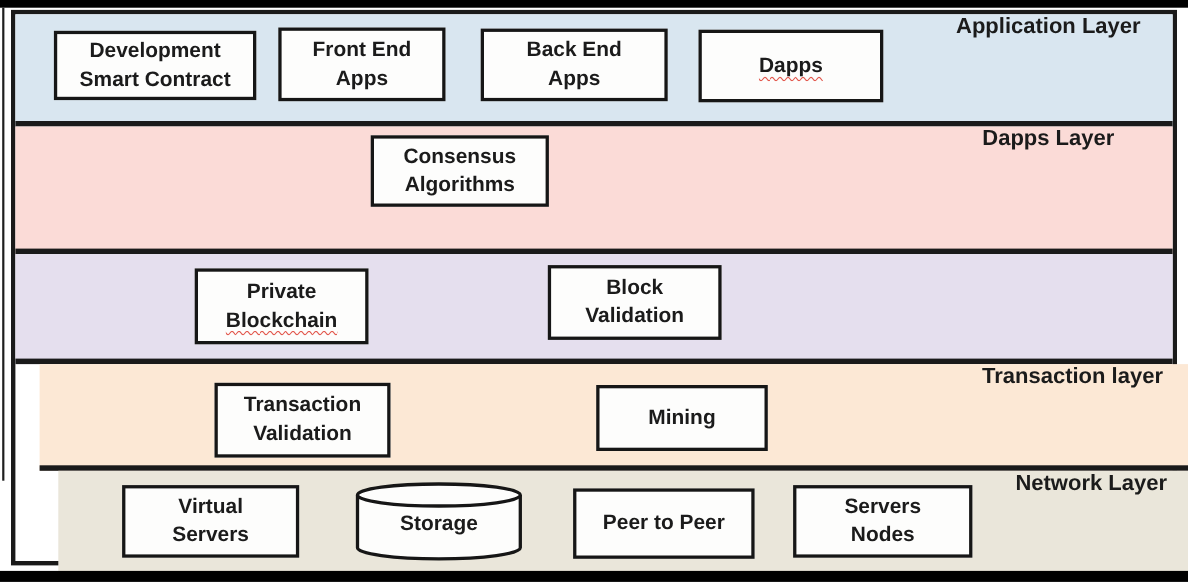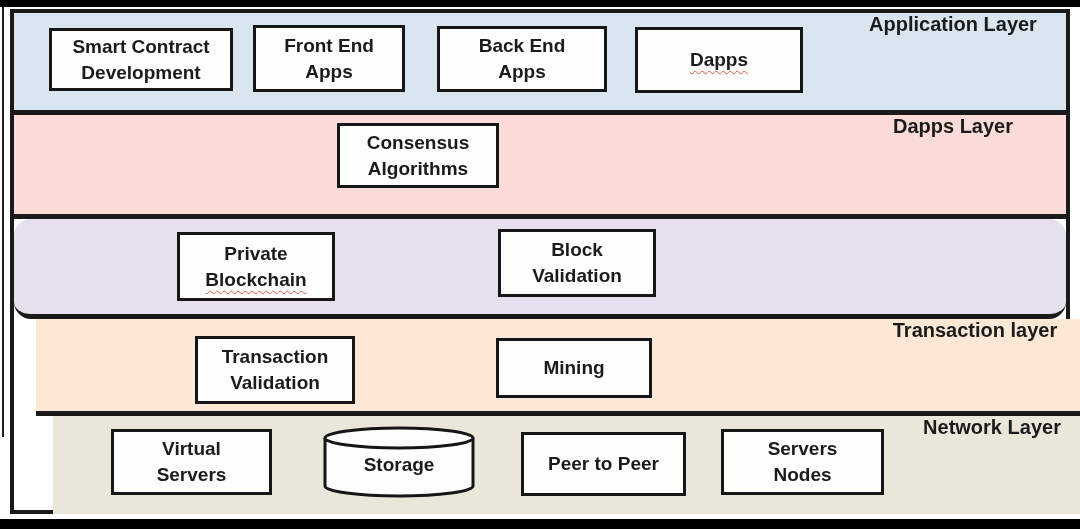--- a/index.html
+++ b/index.html
@@ -10,21 +10,21 @@
   .bar{position:absolute;left:0;width:1080px;background:#000000;}
   .bar.top{top:0;height:7px;}
   .bar.bottom{top:519px;height:10px;}
   .edge-line{position:absolute;left:2px;top:7px;width:2px;height:430px;background:#1f1f1f;}
   .frame{
     position:absolute;left:10px;top:9px;width:1060px;height:505px;
     border:4px solid #1a1a1a;box-sizing:border-box;background:#fff;
   }
   .layer{position:relative;width:100%;box-sizing:border-box;}
   .layer.bordered{border-bottom:5px solid #1a1a1a;}
-  .r1{height:102px;} .r2{height:104px;text-decoration:underline;} .r3{height:100px;border-radius:17px;} .r4{height:97px;} .r5{height:98px;}
+  .r1{height:102px;} .r2{height:116px;text-decoration:underline;} .r3{height:100px;} .r4{height:97px;} .r5{height:98px;}
   .box{
     position:absolute;box-sizing:border-box;background:#fdfdfc;border:3px solid #161616;
     display:flex;flex-direction:column;align-items:center;justify-content:center;
     text-align:center;font-weight:bold;font-size:19px;line-height:1.35;
   }
   .layer-label{
     position:absolute;top:0;bottom:0;right:8px;width:210px;
     display:flex;align-items:flex-start;justify-content:center;text-align:center;
     font-weight:bold;font-size:20px;
   }
@@ -45,22 +45,22 @@
 
 <div class="canvas">
 
   <div class="bar top"></div>
   <div class="edge-line"></div>
 
   <div class="frame">
 
     <section class="layer bordered r1" style="background: rgb(217, 230, 240);">
       <div class="box" style="left:35px;top:15px;width:184px;height:63px">
+        <span>Development</span>
         <span>Smart Contract</span>
-        <span>Development</span>
       </div>
       <div class="box" style="left:239px;top:12px;width:152px;height:67px">
         <span>Front End</span>
         <span>Apps</span>
       </div>
       <div class="box" style="left:423px;top:13px;width:170px;height:66px">
         <span>Back End</span>
         <span>Apps</span>
       </div>
       <div class="box" style="left:621px;top:14px;width:168px;height:66px">
@@ -90,21 +90,21 @@
         <span>Block</span>
         <span>Validation</span>
       </div>
     </section>
 
     <section class="layer bordered r4" style="background: rgb(252, 232, 213); margin-left: 22px;">
       <div class="box" style="left:159px;top:17px;width:160px;height:68px">
         <span>Transaction</span>
         <span>Validation</span>
       </div>
-      <div class="box" style="left:460px;top:19px;width:156px;height:60px">
+      <div class="box" style="left:506px;top:19px;width:156px;height:60px">
         <span>Mining</span>
       </div>
       <div class="layer-label">
         <span>Transaction layer</span>
       </div>
     </section>
 
     <section class="layer r5" style="background: rgb(234, 230, 218); margin-left: 39px;">
       <div class="box" style="left:58px;top:13px;width:161px;height:66px">
         <span>Virtual</span>

